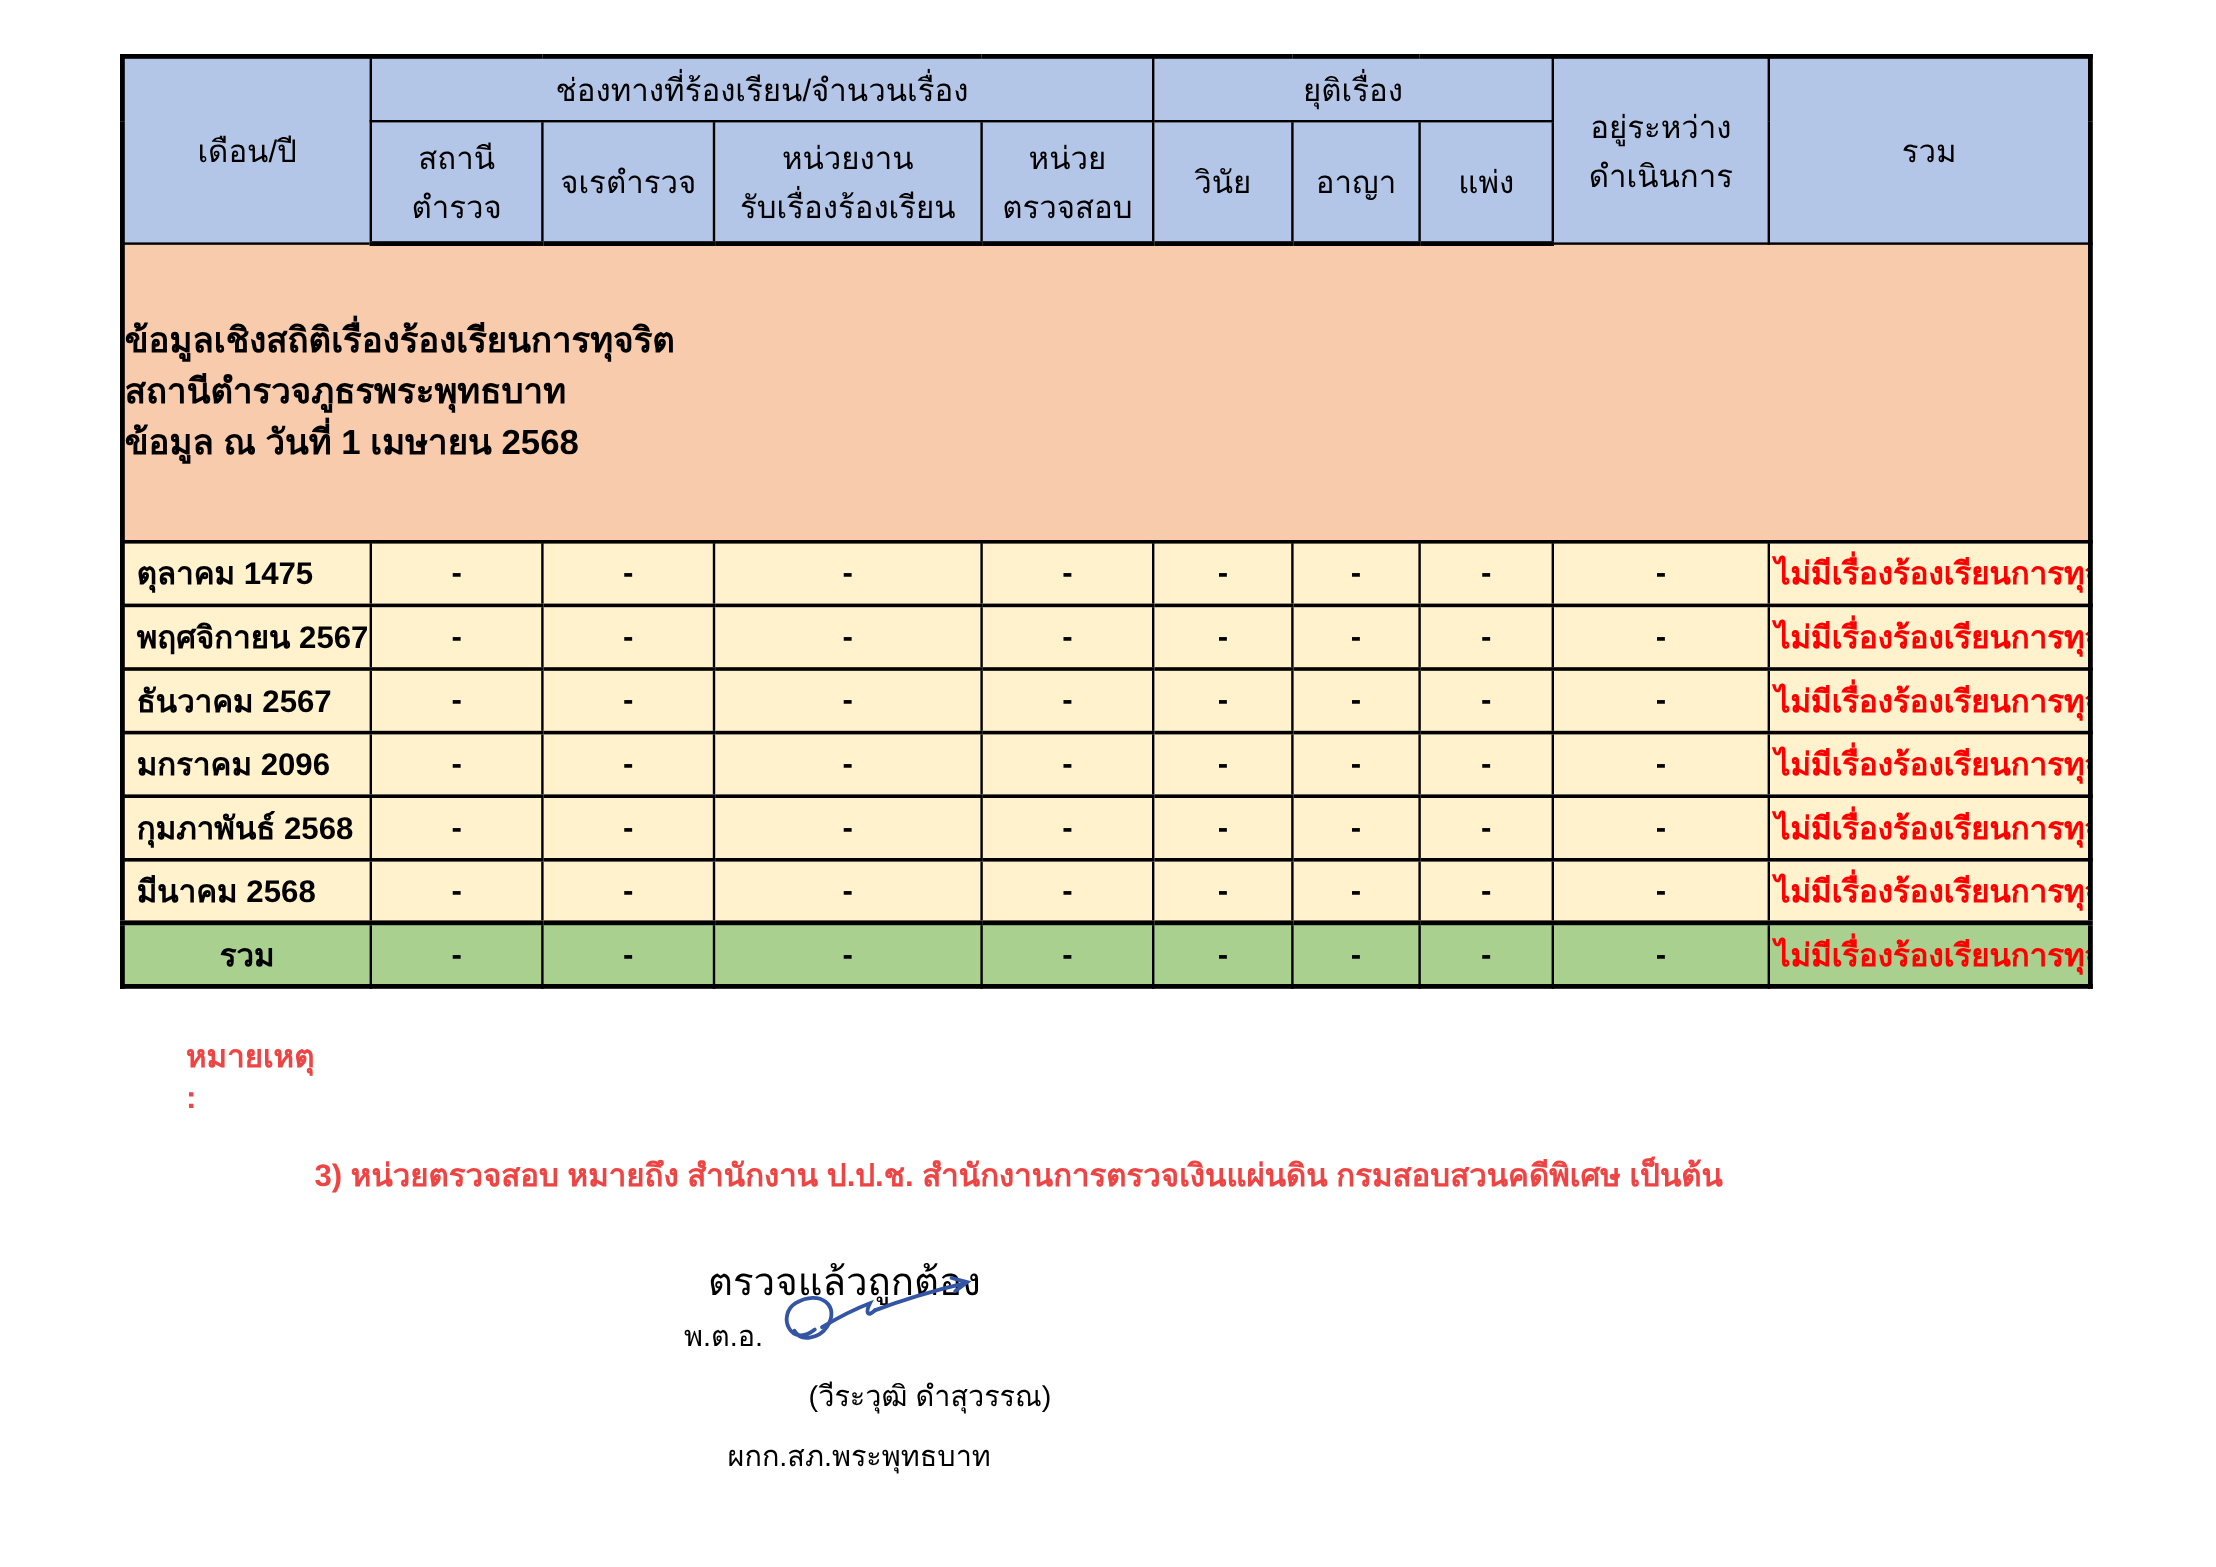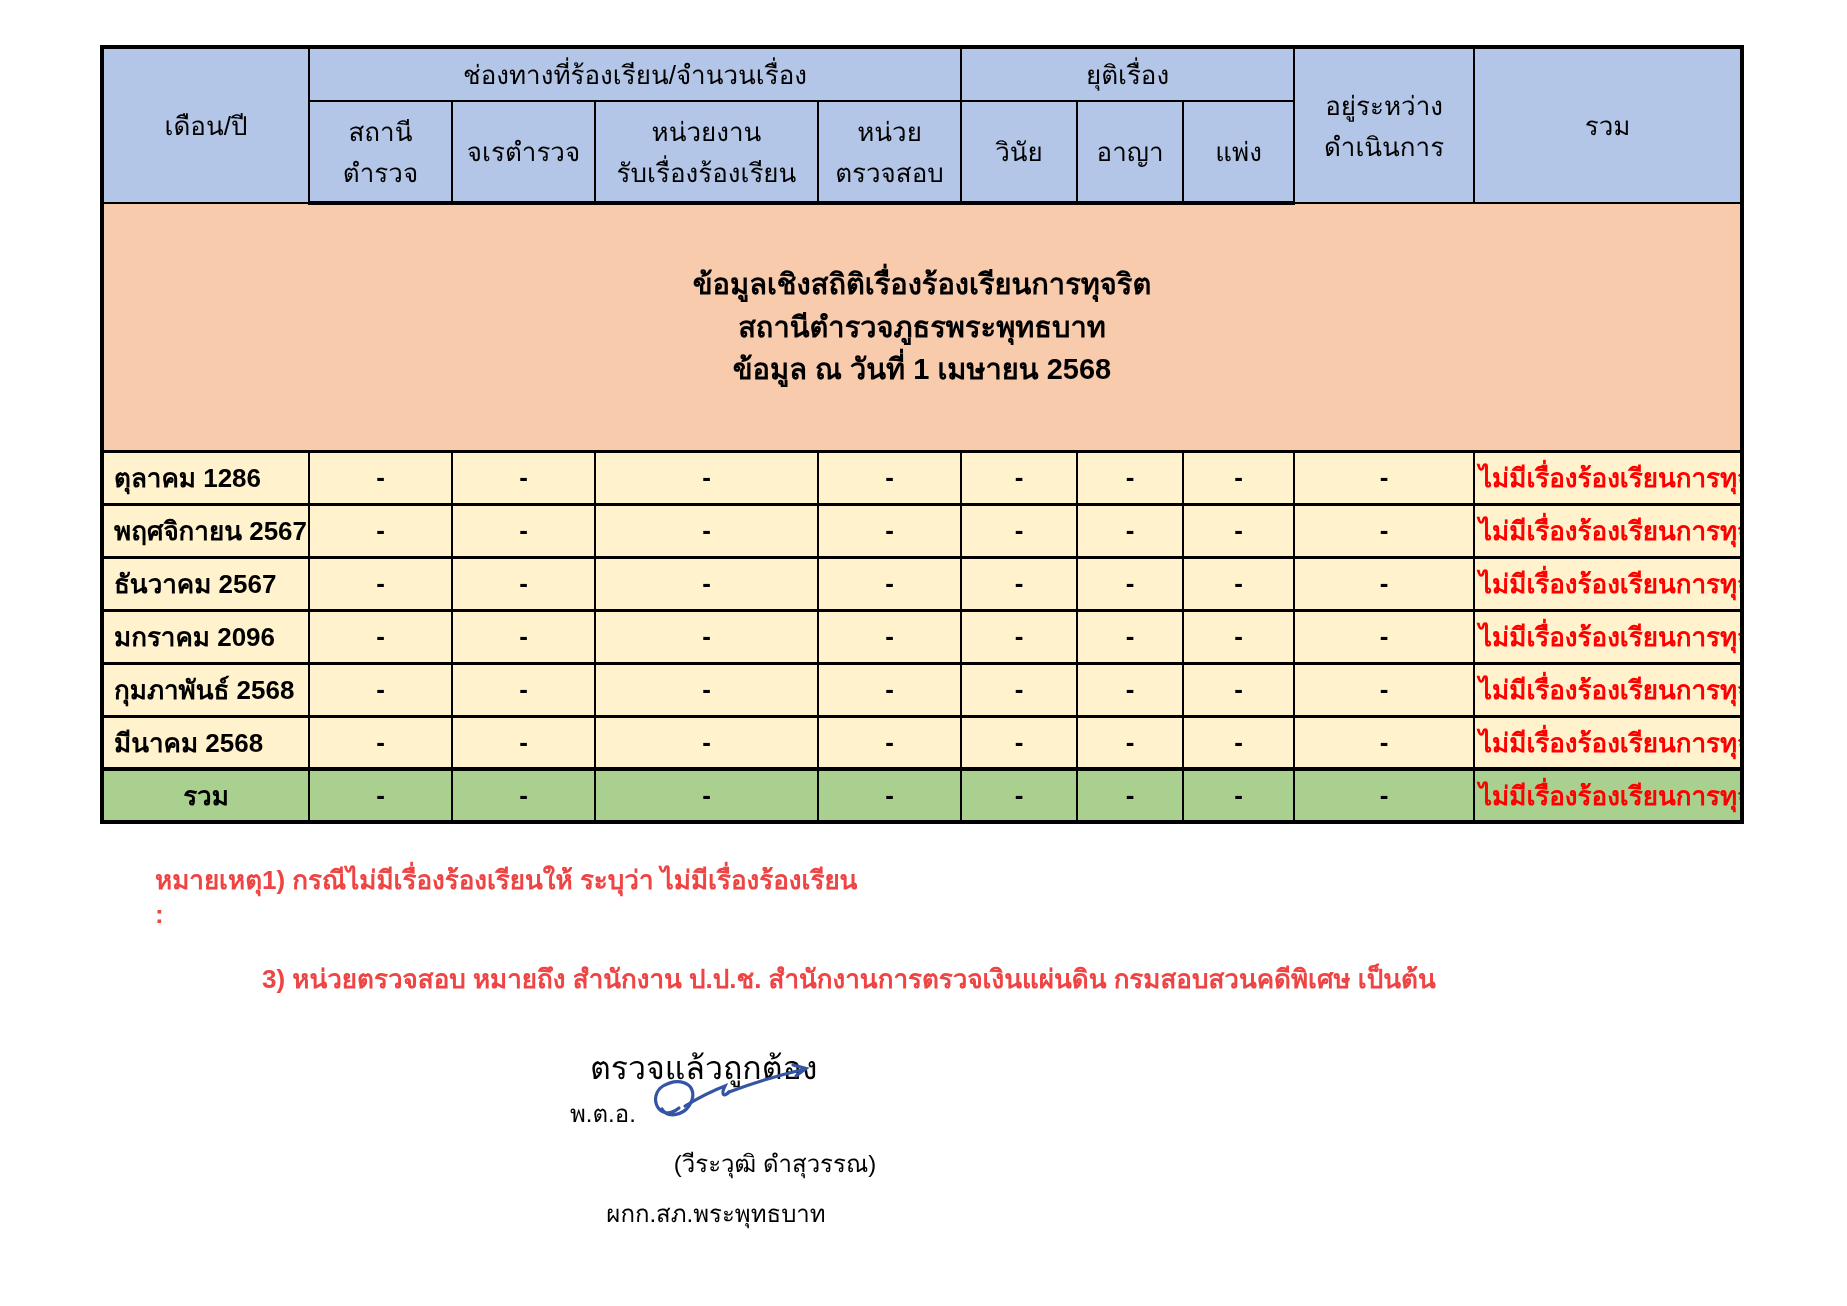--- a/index.html
+++ b/index.html
@@ -8,21 +8,21 @@
     position:relative; width:1847px; height:1306px; background:#FFFFFF;
     font-family:"Liberation Sans", sans-serif; color:#000;
   }
   table.report {
     position:absolute; left:100px; top:45px; width:1640px;
     border-collapse:collapse; table-layout:fixed;
     border:4px solid #000;
   }
   table.report td, table.report th { border:2px solid #000; vertical-align:middle; }
   .title-cell {
-    background:#F8CBAD; height:248px; text-align:center;
+    background:#F8CBAD; height:248px; 
     border-bottom:3px solid #000 !important;
   }
   .title-cell .tline { font-size:29px; font-weight:bold; line-height:1.15; margin:9px 0; }
   thead th {
     background:#B4C6E7; font-size:26px; font-weight:400; text-align:center;
   }
   tr.group-row th { height:54px; }
   tr.sub-row th { height:102px; border-bottom:4px solid #000; }
   .pre { white-space:pre-line; }
   tr.data-row td { background:#FFF2CC; height:53px; font-size:26px; font-weight:600;
@@ -89,21 +89,21 @@
 รับเรื่องร้องเรียน</th>
         <th class="pre">หน่วย
 ตรวจสอบ</th>
         <th>วินัย</th>
         <th>อาญา</th>
         <th>แพ่ง</th>
       </tr>
     </thead>
     <tbody>
       <tr class="data-row">
-        <td class="month">ตุลาคม 1286</td>
+        <td class="month">ตุลาคม 1475</td>
         <td>-</td>
         <td>-</td>
         <td>-</td>
         <td>-</td>
         <td>-</td>
         <td>-</td>
         <td>-</td>
         <td>-</td>
         <td class="flag">ไม่มีเรื่องร้องเรียนการทุจริต</td>
       </tr>
@@ -178,21 +178,20 @@
         <td>-</td>
         <td>-</td>
         <td class="flag">ไม่มีเรื่องร้องเรียนการทุจริต</td>
       </tr>
     </tbody>
   </table>
 
   <div class="notes">
     <div class="note-line">
       <span class="note-label">หมายเหตุ :</span>
-      <span>1) กรณีไม่มีเรื่องร้องเรียนให้ ระบุว่า ไม่มีเรื่องร้องเรียน</span>
     </div>
     <div class="note-line">
       <span class="note-label"></span>
       <span>3) หน่วยตรวจสอบ หมายถึง สำนักงาน ป.ป.ช. สำนักงานการตรวจเงินแผ่นดิน กรมสอบสวนคดีพิเศษ เป็นต้น</span>
     </div>
   </div>
 
   <div class="sig-verified">ตรวจแล้วถูกต้อง</div>
   <div class="sig-rank">พ.ต.อ.</div>
   <div class="sig-graphic">

